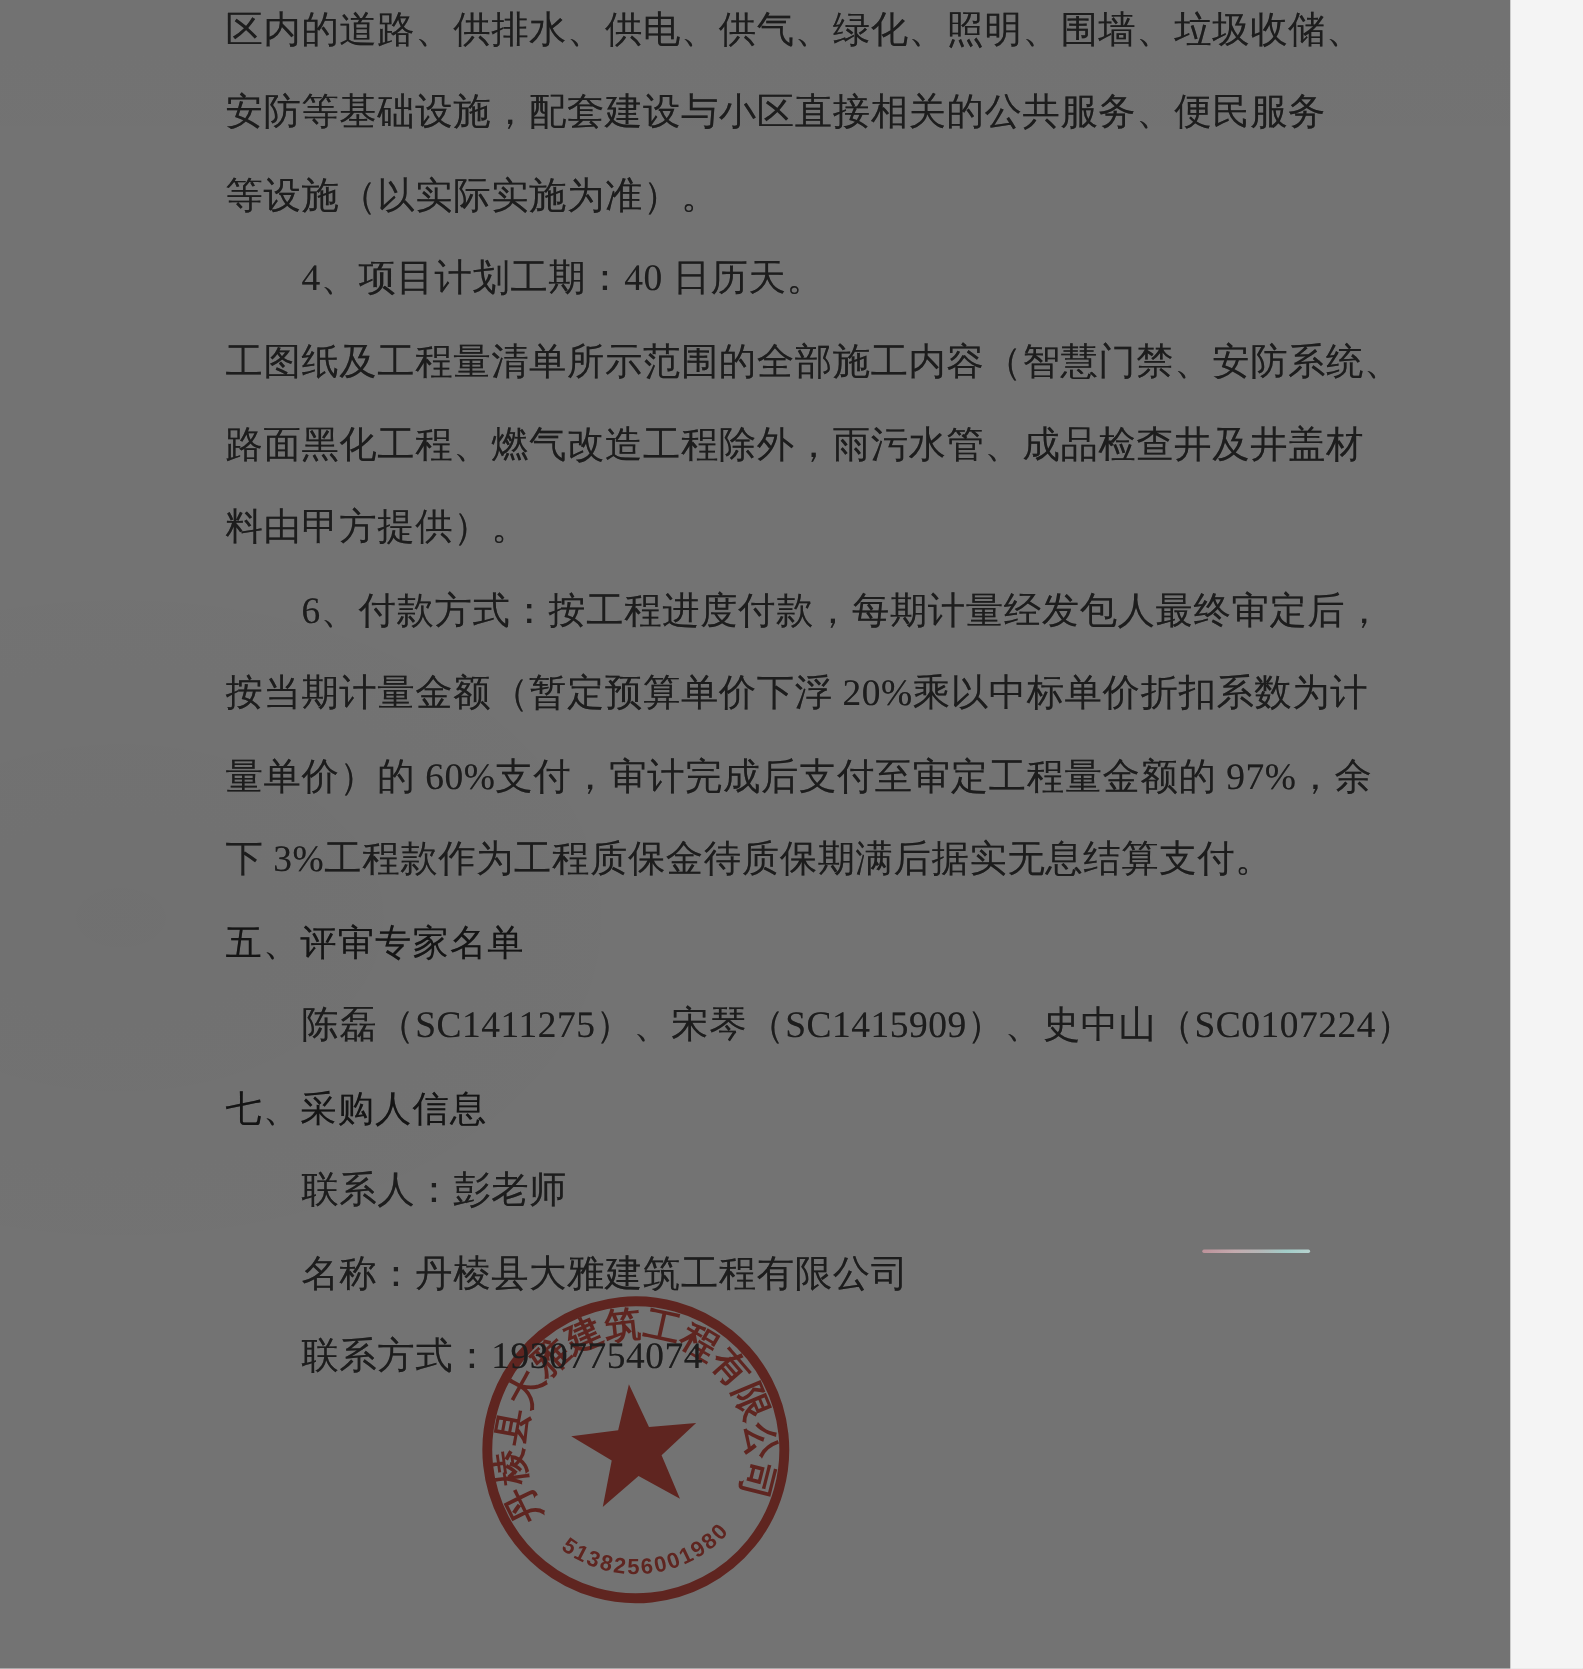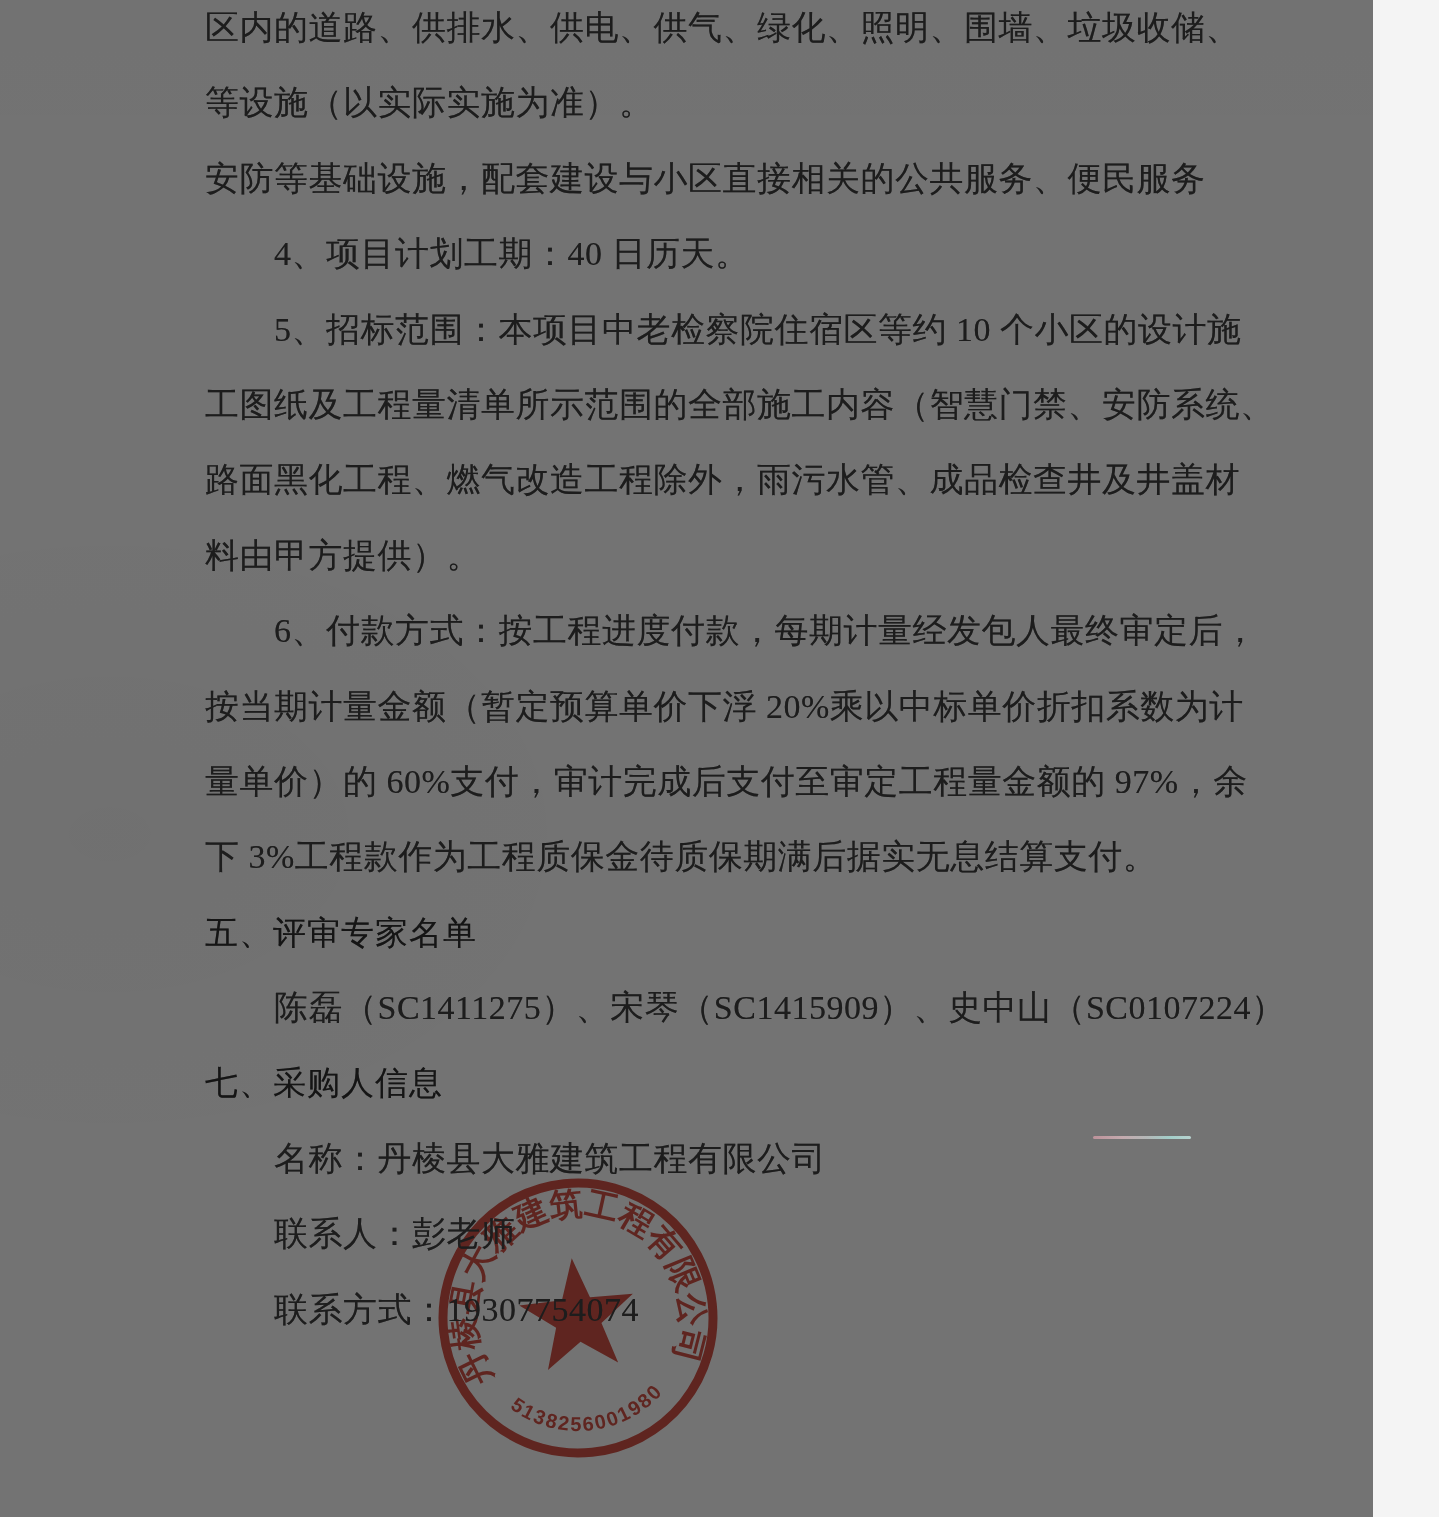--- a/index.html
+++ b/index.html
@@ -96,36 +96,35 @@
 </style>
 </head>
 <body>
 
 <div class="page">
 
   <div class="scan-artifact-line"></div>
 
   <div class="doc-content">
     <div class="doc-line">区内的道路、供排水、供电、供气、绿化、照明、围墙、垃圾收储、</div>
+    <div class="doc-line">安防等基础设施，配套建设与小区直接相关的公共服务、便民服务</div>
     <div class="doc-line">等设施（以实际实施为准）。</div>
-    <div class="doc-line">安防等基础设施，配套建设与小区直接相关的公共服务、便民服务</div>
     <div class="doc-line indent">4、项目计划工期：40 日历天。</div>
-    <div class="doc-line indent">5、招标范围：本项目中老检察院住宿区等约 10 个小区的设计施</div>
     <div class="doc-line">工图纸及工程量清单所示范围的全部施工内容（智慧门禁、安防系统、</div>
     <div class="doc-line">路面黑化工程、燃气改造工程除外，雨污水管、成品检查井及井盖材</div>
     <div class="doc-line">料由甲方提供）。</div>
     <div class="doc-line indent">6、付款方式：按工程进度付款，每期计量经发包人最终审定后，</div>
     <div class="doc-line">按当期计量金额（暂定预算单价下浮 20%乘以中标单价折扣系数为计</div>
     <div class="doc-line">量单价）的 60%支付，审计完成后支付至审定工程量金额的 97%，余</div>
     <div class="doc-line">下 3%工程款作为工程质保金待质保期满后据实无息结算支付。</div>
     <div class="doc-line heading">五、评审专家名单</div>
     <div class="doc-line indent">陈磊（SC1411275）、宋琴（SC1415909）、史中山（SC0107224）</div>
     <div class="doc-line heading">七、采购人信息</div>
+    <div class="doc-line indent">联系人：彭老师</div>
     <div class="doc-line indent">名称：丹棱县大雅建筑工程有限公司</div>
-    <div class="doc-line indent">联系人：彭老师</div>
     <div class="doc-line indent">联系方式：19307754074</div>
   </div>
 
   <div class="stamp-wrap">
     <svg viewBox="-146 -146 292 292" xmlns="http://www.w3.org/2000/svg">
       <defs>
         <path id="arc-top" d="M -93.3 43.5 A 103 103 0 1 1 93.3 43.5" fill="none"></path>
         <path id="arc-bottom" d="M -97.9 56.5 A 113 113 0 0 0 97.9 56.5" fill="none"></path>
       </defs>
       <circle cx="0" cy="0" r="135" fill="none" stroke="#cd3a2d" stroke-width="9"></circle>

